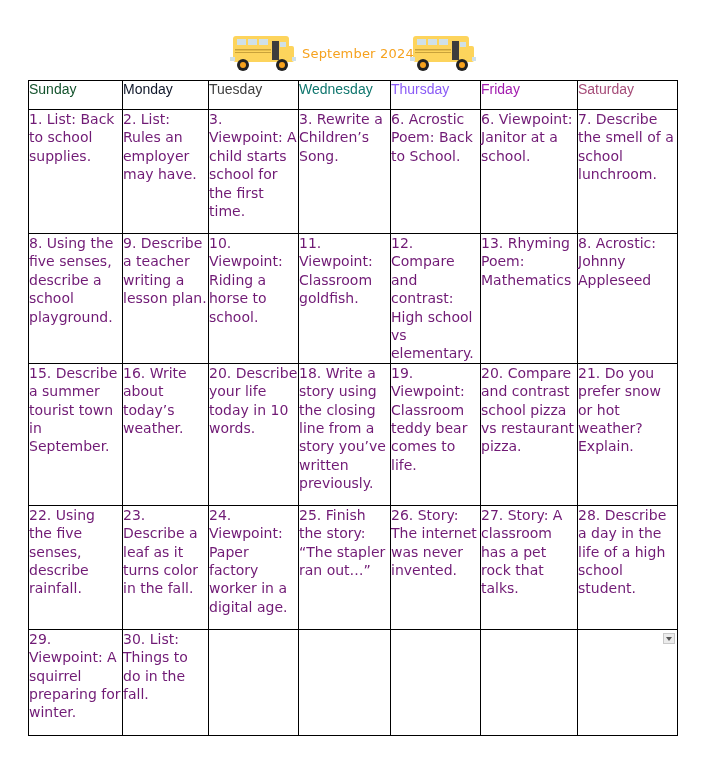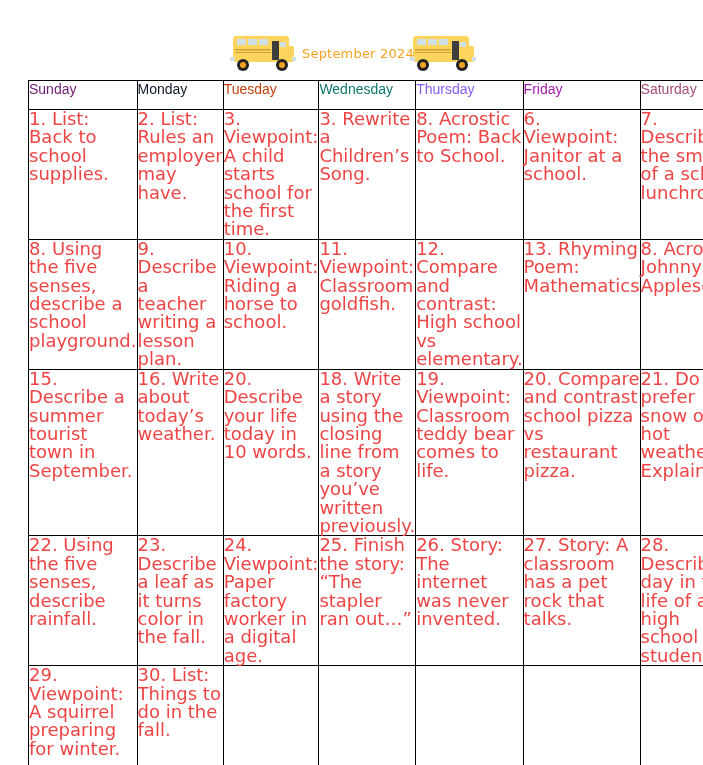--- a/index.html
+++ b/index.html
@@ -5,21 +5,21 @@
   html, body { margin:0; padding:0; background:#ffffff; }
   body { width:703px; height:765px; position:relative; overflow:hidden; font-family:"DejaVu Sans", sans-serif; }
   .title-bar { position:absolute; top:30px; left:0; width:703px; height:44px; }
   .bus { position:absolute; top:2px; width:66px; height:40px; }
   .bus-left { left:230px; }
   .bus-right { left:410px; }
   .title-text { position:absolute; left:302px; top:16px; font-size:13px; color:#f6a21e; font-family:"DejaVu Sans", sans-serif; letter-spacing:0.2px; }
   table.cal { position:absolute; left:28px; top:80px; border-collapse:collapse; table-layout:fixed; }
   table.cal td, table.cal th { border:1px solid #000; vertical-align:top; padding:0; }
   th.dayname { height:29px; text-align:left; font-weight:normal; font-family:"Liberation Sans", sans-serif; font-size:14px; padding:8px 0 0 6px; box-sizing:border-box; vertical-align:top; }
-  td.cell { font-family:"DejaVu Sans", sans-serif; font-size:18px; line-height:18.4px; color:#ef4444; padding:9px 4px 0 5px; box-sizing:border-box; position:relative; }
+  td.cell { font-family:"DejaVu Sans", sans-serif; font-size:14px; line-height:18.4px; color:#701a75; padding:9px 4px 0 5px; box-sizing:border-box; position:relative; }
   .cell-text { display:block; word-wrap:break-word; }
   .dropdown-icon { position:absolute; right:2px; top:3px; width:12px; height:11px; background:#ececec; border:1px solid #c9c9c9; box-sizing:border-box; }
   .dropdown-icon::after { content:""; position:absolute; left:2px; top:3px; border-left:3px solid transparent; border-right:3px solid transparent; border-top:4px solid #555; }
 </style>
 </head>
 <body>
 
 <div class="title-bar">
   <svg class="bus bus-left" viewBox="0 0 66 40">
     <rect x="3" y="4" width="56" height="26" rx="3" fill="#fdd45c"></rect>
@@ -63,23 +63,23 @@
     <col style="width:94px">
       <col style="width:86px">
       <col style="width:90px">
       <col style="width:92px">
       <col style="width:90px">
       <col style="width:97px">
       <col style="width:100px">
   </colgroup>
   <thead>
     <tr>
-      <th class="dayname" style="color:#701a75">Sunday</th>
+      <th class="dayname" style="color:#14532d">Sunday</th>
       <th class="dayname" style="color:#0f172a">Monday</th>
-      <th class="dayname" style="color:#c2410c">Tuesday</th>
+      <th class="dayname" style="color:#404040">Tuesday</th>
       <th class="dayname" style="color:#0f766e">Wednesday</th>
       <th class="dayname" style="color:#8b5cf6">Thursday</th>
       <th class="dayname" style="color:#a21caf">Friday</th>
       <th class="dayname" style="color:#a64d79">Saturday</th>
     </tr>
   </thead>
   <tbody>
     <tr style="height:124px">
       <td class="cell">
           <span class="cell-text">1. List: Back to school supplies.</span>
@@ -87,21 +87,21 @@
       <td class="cell">
           <span class="cell-text">2. List: Rules an employer may have.</span>
         </td>
       <td class="cell">
           <span class="cell-text">3. Viewpoint: A child starts school for the first time.</span>
         </td>
       <td class="cell">
           <span class="cell-text">3. Rewrite a Children’s Song.</span>
         </td>
       <td class="cell">
-          <span class="cell-text">8. Acrostic Poem: Back to School.</span>
+          <span class="cell-text">6. Acrostic Poem: Back to School.</span>
         </td>
       <td class="cell">
           <span class="cell-text">6. Viewpoint: Janitor at a school.</span>
         </td>
       <td class="cell">
           <span class="cell-text">7. Describe the smell of a school lunchroom.</span>
         </td>
     </tr>
     <tr style="height:124px">
       <td class="cell">

